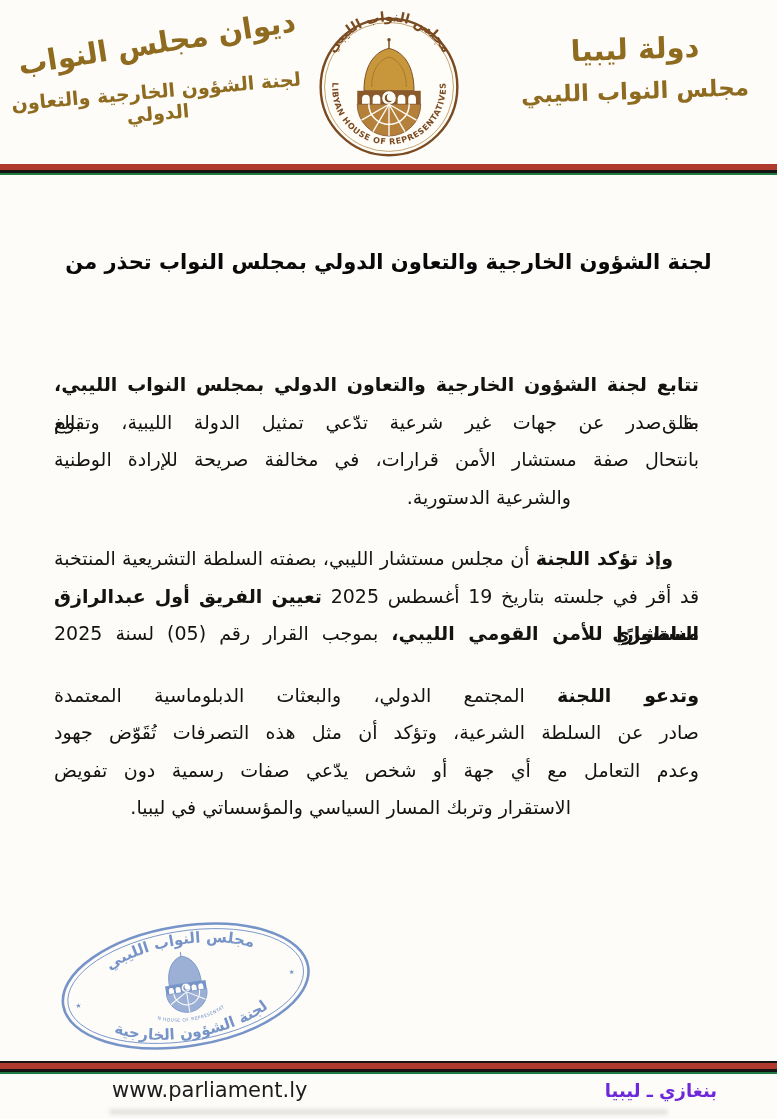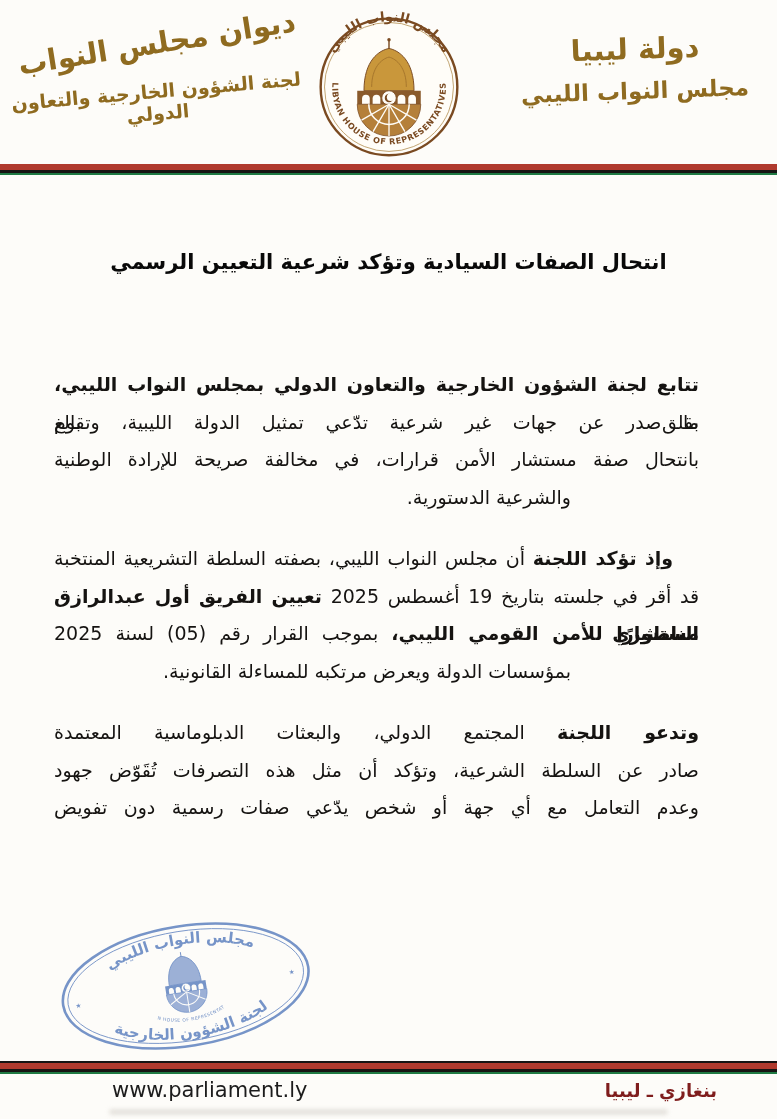--- a/index.html
+++ b/index.html
@@ -40,21 +40,21 @@
   .body-line.last-line{text-align:right;}
   .body-line.last-line{margin-right:128px;}
   .body-line.first-indent{margin-right:26px;}
   .b{font-weight:bold;}
   
   .stamp{position:absolute;left:52px;top:918px;width:268px;height:140px;
     transform:rotate(-9deg);opacity:.88;mix-blend-mode:multiply;}
   
   .footer-row{position:absolute;top:1076px;left:0;right:0;height:34px;padding-left:35px;}
   .footer-url{position:absolute;left:112px;top:2px;font-size:21px;color:#1c1c1c;direction:ltr;}
-  .footer-city{position:absolute;right:60px;top:4px;font-size:18px;font-weight:bold;direction:rtl;color:#7f1d1d;}
+  .footer-city{position:absolute;right:60px;top:4px;font-size:18px;font-weight:bold;direction:rtl;color:#6d28d9;}
   .bottom-smudge{position:absolute;left:14%;top:1109px;width:72%;height:6px;background:#d9d5cf;
     border-radius:3px;filter:blur(2px);opacity:.65;}
 </style>
 </head>
 <body>
 
 <div class="page">
 
   <div class="header-left calli">
     <div class="l1">ديوان مجلس النواب</div>
@@ -108,40 +108,40 @@
     </svg>
   </div>
 
   <div class="stripe stripe-top">
     <div class="band-red"></div>
     <div class="band-black"></div>
     <div class="band-green"></div>
   </div>
 
   <div class="doc-title">
-    <div class="t-line">انتحال الصفات السيادية وتؤكد شرعية التعيين الرسمي</div>
+    <div class="t-line">لجنة الشؤون الخارجية والتعاون الدولي بمجلس النواب تحذر من</div>
   </div>
 
   <div class="document-body">
       <div class="para">
         <div class="body-line"><span class="b">تتابع لجنة الشؤون الخارجية والتعاون الدولي بمجلس النواب الليبي،</span><span> بقلق بالغ</span></div>
         <div class="body-line"><span>ما صدر عن جهات غير شرعية تدّعي تمثيل الدولة الليبية، وتقوم</span></div>
         <div class="body-line"><span>بانتحال صفة مستشار الأمن قرارات، في مخالفة صريحة للإرادة الوطنية</span></div>
         <div class="body-line last-line"><span>والشرعية الدستورية.</span></div>
       </div>
       <div class="para">
-        <div class="body-line first-indent"><span class="b">وإذ تؤكد اللجنة</span><span> أن مجلس النواب الليبي، بصفته السلطة التشريعية المنتخبة</span></div>
+        <div class="body-line first-indent"><span class="b">وإذ تؤكد اللجنة</span><span> أن مجلس مستشار الليبي، بصفته السلطة التشريعية المنتخبة</span></div>
         <div class="body-line"><span>قد أقر في جلسته بتاريخ 19 أغسطس 2025 </span><span class="b">تعيين الفريق أول عبدالرازق الناظوري</span></div>
         <div class="body-line"><span class="b">مستشارًا للأمن القومي الليبي،</span><span> بموجب القرار رقم (05) لسنة 2025</span></div>
-        <div class="body-line last-line"><span>بمؤسسات الدولة ويعرض مرتكبه للمساءلة القانونية.</span></div>
       </div>
       <div class="para">
         <div class="body-line"><span class="b">وتدعو اللجنة</span><span> المجتمع الدولي، والبعثات الدبلوماسية المعتمدة</span></div>
         <div class="body-line"><span>صادر عن السلطة الشرعية، وتؤكد أن مثل هذه التصرفات تُقَوّض جهود</span></div>
         <div class="body-line"><span>وعدم التعامل مع أي جهة أو شخص يدّعي صفات رسمية دون تفويض</span></div>
+        <div class="body-line last-line"><span>الاستقرار وتربك المسار السياسي والمؤسساتي في ليبيا.</span></div>
       </div>
     </div>
 
   <div class="stamp">
     <svg width="268" height="140" viewBox="0 0 268 140">
       <ellipse cx="134" cy="68" rx="124" ry="60" fill="none" stroke="#6487c6" stroke-width="2.6"></ellipse>
       <ellipse cx="134" cy="68" rx="119" ry="55" fill="none" stroke="#6487c6" stroke-width="0.9"></ellipse>
       <defs>
         <path id="stamp-top-arc" d="M 32 86 A 104 50 0 1 1 236 86" fill="none"></path>
         <path id="stamp-bottom-arc" d="M 34 56 A 104 50 0 1 0 234 56" fill="none"></path>

